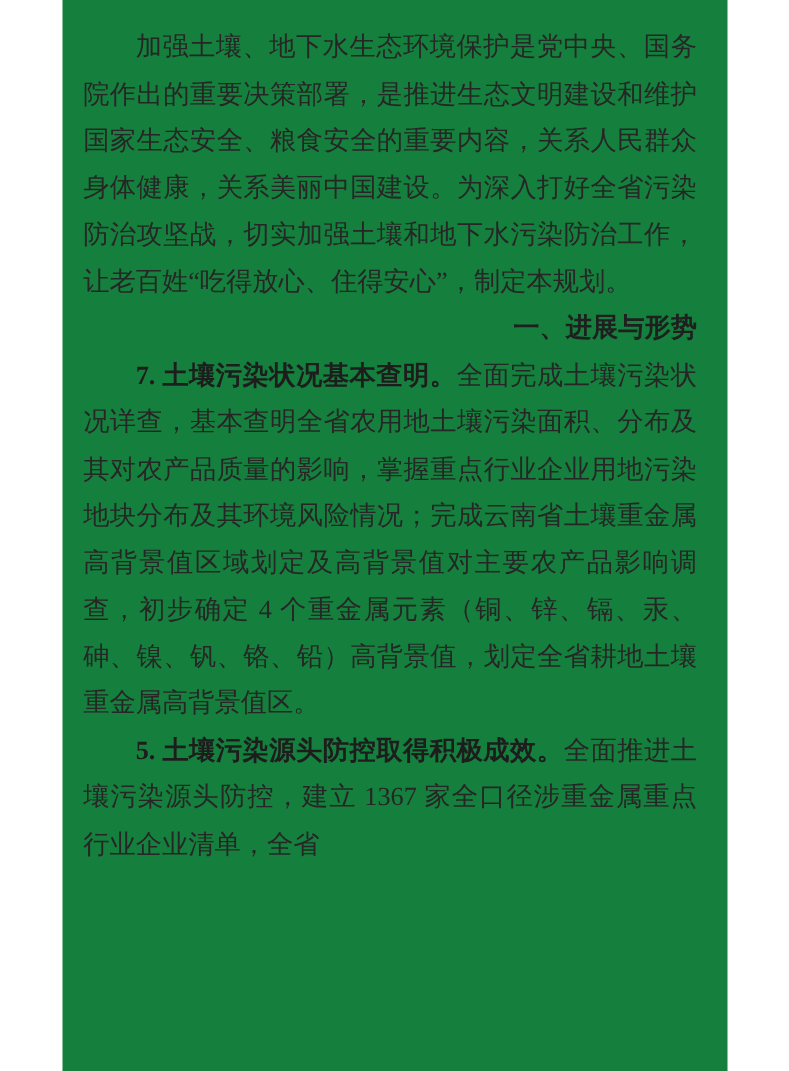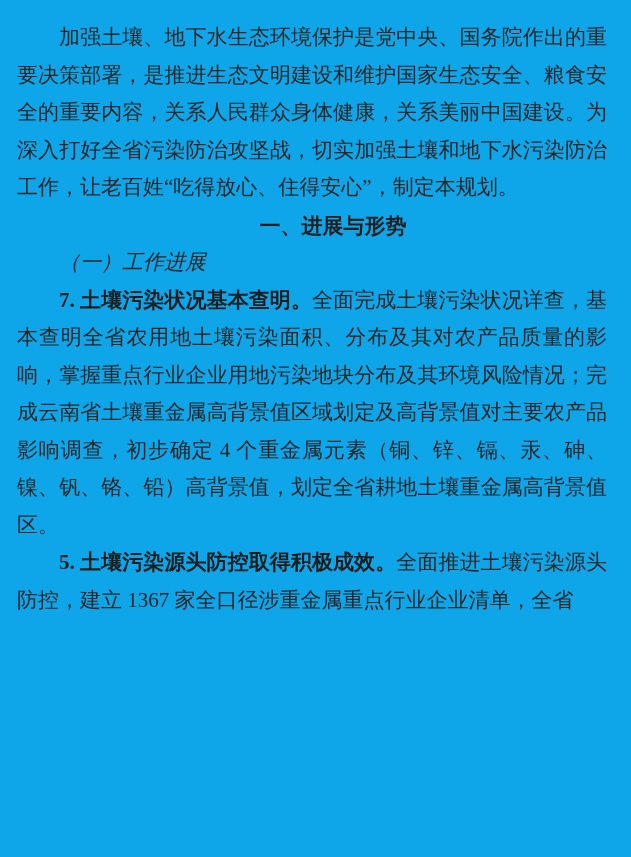--- a/index.html
+++ b/index.html
@@ -2,48 +2,48 @@
 <html><head>
 <meta charset="utf-8">
 <style>
   html, body {
     margin: 0;
     padding: 0;
     background: #ffffff;
   }
   .page {
     position: relative;
-    width: 631px;
+    width: 532px;
     height: 857px;
     box-sizing: border-box;
     margin: 0 auto;
-    background: #0ea5e9;
+    background: #15803d;
     color: #262626;
     padding: 19px 24px 0 17px;
     overflow: hidden;
     font-family: "Liberation Serif", "DejaVu Serif", serif;
     font-size: 21px;
     line-height: 37.5px;
     text-align: justify;
     text-justify: inter-character;
   }
   .para {
     margin: 0;
     text-indent: 2em;
     word-break: break-all;
   }
   .section-heading {
     margin: 0;
     text-indent: 2em;
-    font-family: Liberation Sans, sans-serif;
+    font-family: Liberation Serif, serif;
     font-weight: 700;
     font-size: 21px;
     line-height: 37.5px;
     color: #1f1f1f;
-    text-align: center;
+    text-align: right;
   }
   .subsection-heading {
     margin: 0;
     text-indent: 2em;
     font-weight: 400;
     font-style: italic; 
     font-size: 21px;
     line-height: 37.5px;
     color: #262626;
     text-align: left;
@@ -57,19 +57,18 @@
 </head>
 <body>
 
 <div class="page">
 
   <p class="para">加强土壤、地下水生态环境保护是党中央、国务院作出的重要决策部署，是推进生态文明建设和维护国家生态安全、粮食安全的重要内容，关系人民群众身体健康，关系美丽中国建设。为深入打好全省污染防治攻坚战，切实加强土壤和地下水污染防治工作，让老百姓“吃得放心、住得安心”，制定本规划。</p>
 
   <h2 class="section-heading">一、进展与形势</h2>
 
 
-  <h3 class="subsection-heading">（一）工作进展</h3>
 
   <p class="para"><span class="lead">7. 土壤污染状况基本查明。</span><span>全面完成土壤污染状况详查，基本查明全省农用地土壤污染面积、分布及其对农产品质量的影响，掌握重点行业企业用地污染地块分布及其环境风险情况；完成云南省土壤重金属高背景值区域划定及高背景值对主要农产品影响调查，初步确定 4 个重金属元素（铜、锌、镉、汞、砷、镍、钒、铬、铅）高背景值，划定全省耕地土壤重金属高背景值区。</span></p>
 
   <p class="para"><span class="lead">5. 土壤污染源头防控取得积极成效。</span><span>全面推进土壤污染源头防控，建立 1367 家全口径涉重金属重点行业企业清单，全省</span></p>
 
 </div>
 
 </body></html>

